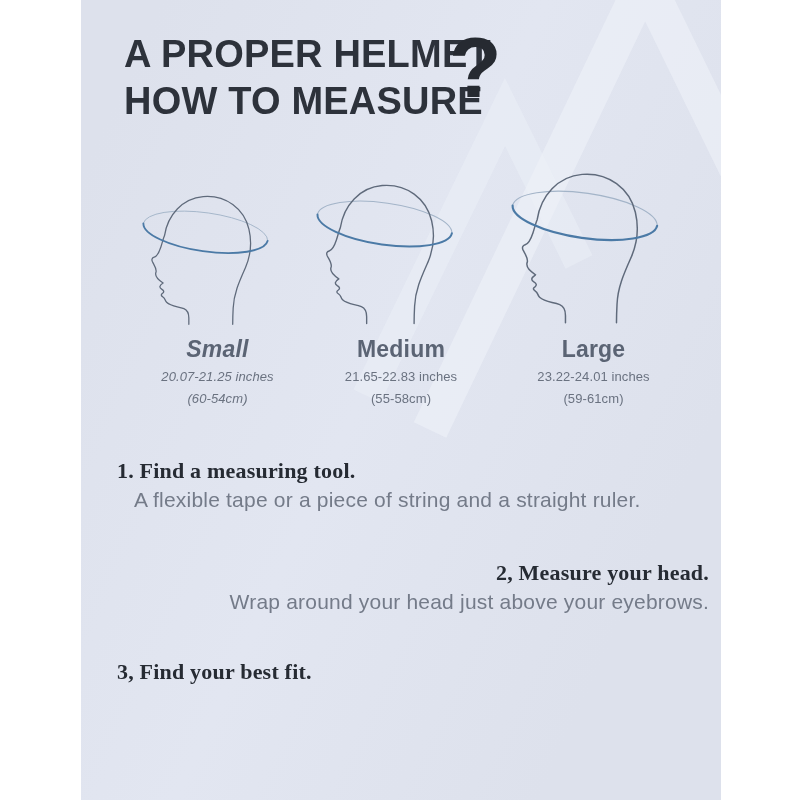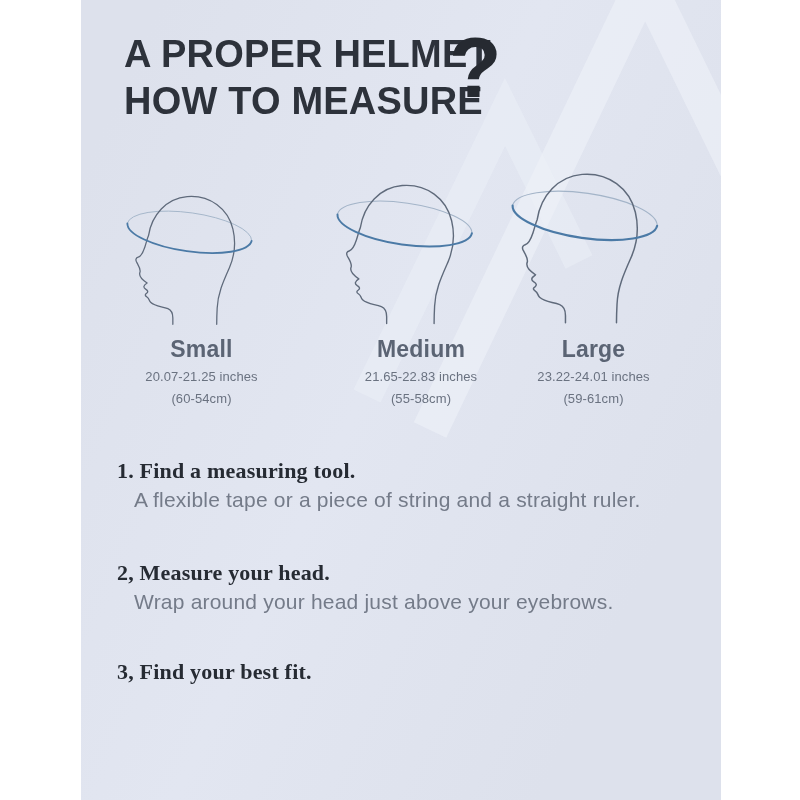--- a/index.html
+++ b/index.html
@@ -19,38 +19,38 @@
     position:absolute;left:43px;top:31px;
     font-weight:bold;font-size:38px;line-height:47px;
     color:#2d323b;letter-spacing:0.2px;white-space:nowrap;
   }
   .qmark{
     position:absolute;left:368px;top:24px;
     font-weight:bold;font-size:86px;line-height:1;color:#262a31;
   }
   
   .size-col{position:absolute;top:163px;text-align:center;}
-  .col-s{left:38px;width:165px;}
-  .col-m{left:230px;width:180px;margin-left:20px;}
+  .col-s{left:54px;width:165px;font-style:italic;}
+  .col-m{left:230px;width:180px;}
   .col-l{left:420px;width:185px;}
   .head-box{height:170px;display:flex;align-items:flex-end;justify-content:center;}
   .head{display:block;position:relative;}
   .head-s{width:159px;height:147px;left:-8px;}
   .head-m{width:172px;height:159px;left:-12px;}
   .head-l{width:185px;height:171px;left:-4px;}
   .size-name{
     margin-top:3px;font-weight:bold;font-size:23px;color:#5b6474;letter-spacing:0.2px;
   }
   .size-range{
     margin-top:3px;font-size:13px;line-height:21.5px;color:#6a7280;letter-spacing:0.1px;
   }
   
   .step{position:absolute;left:36px;width:592px;}
   .step-1{top:458px;}
-  .step-2{top:560px;}
+  .step-2{top:560px;text-align:right;}
   .step-3{top:659px;}
   .step-title{
     font-weight:bold;font-size:22px;color:#262b33;letter-spacing:0.2px;font-family:Liberation Serif, serif;
   }
   .step-desc{
     padding-left:17px;
     font-size:21px;line-height:31px;color:#747b89;letter-spacing:0.2px;
   }
   .hidden-defs{position:absolute;width:0;height:0;}
 </style>

